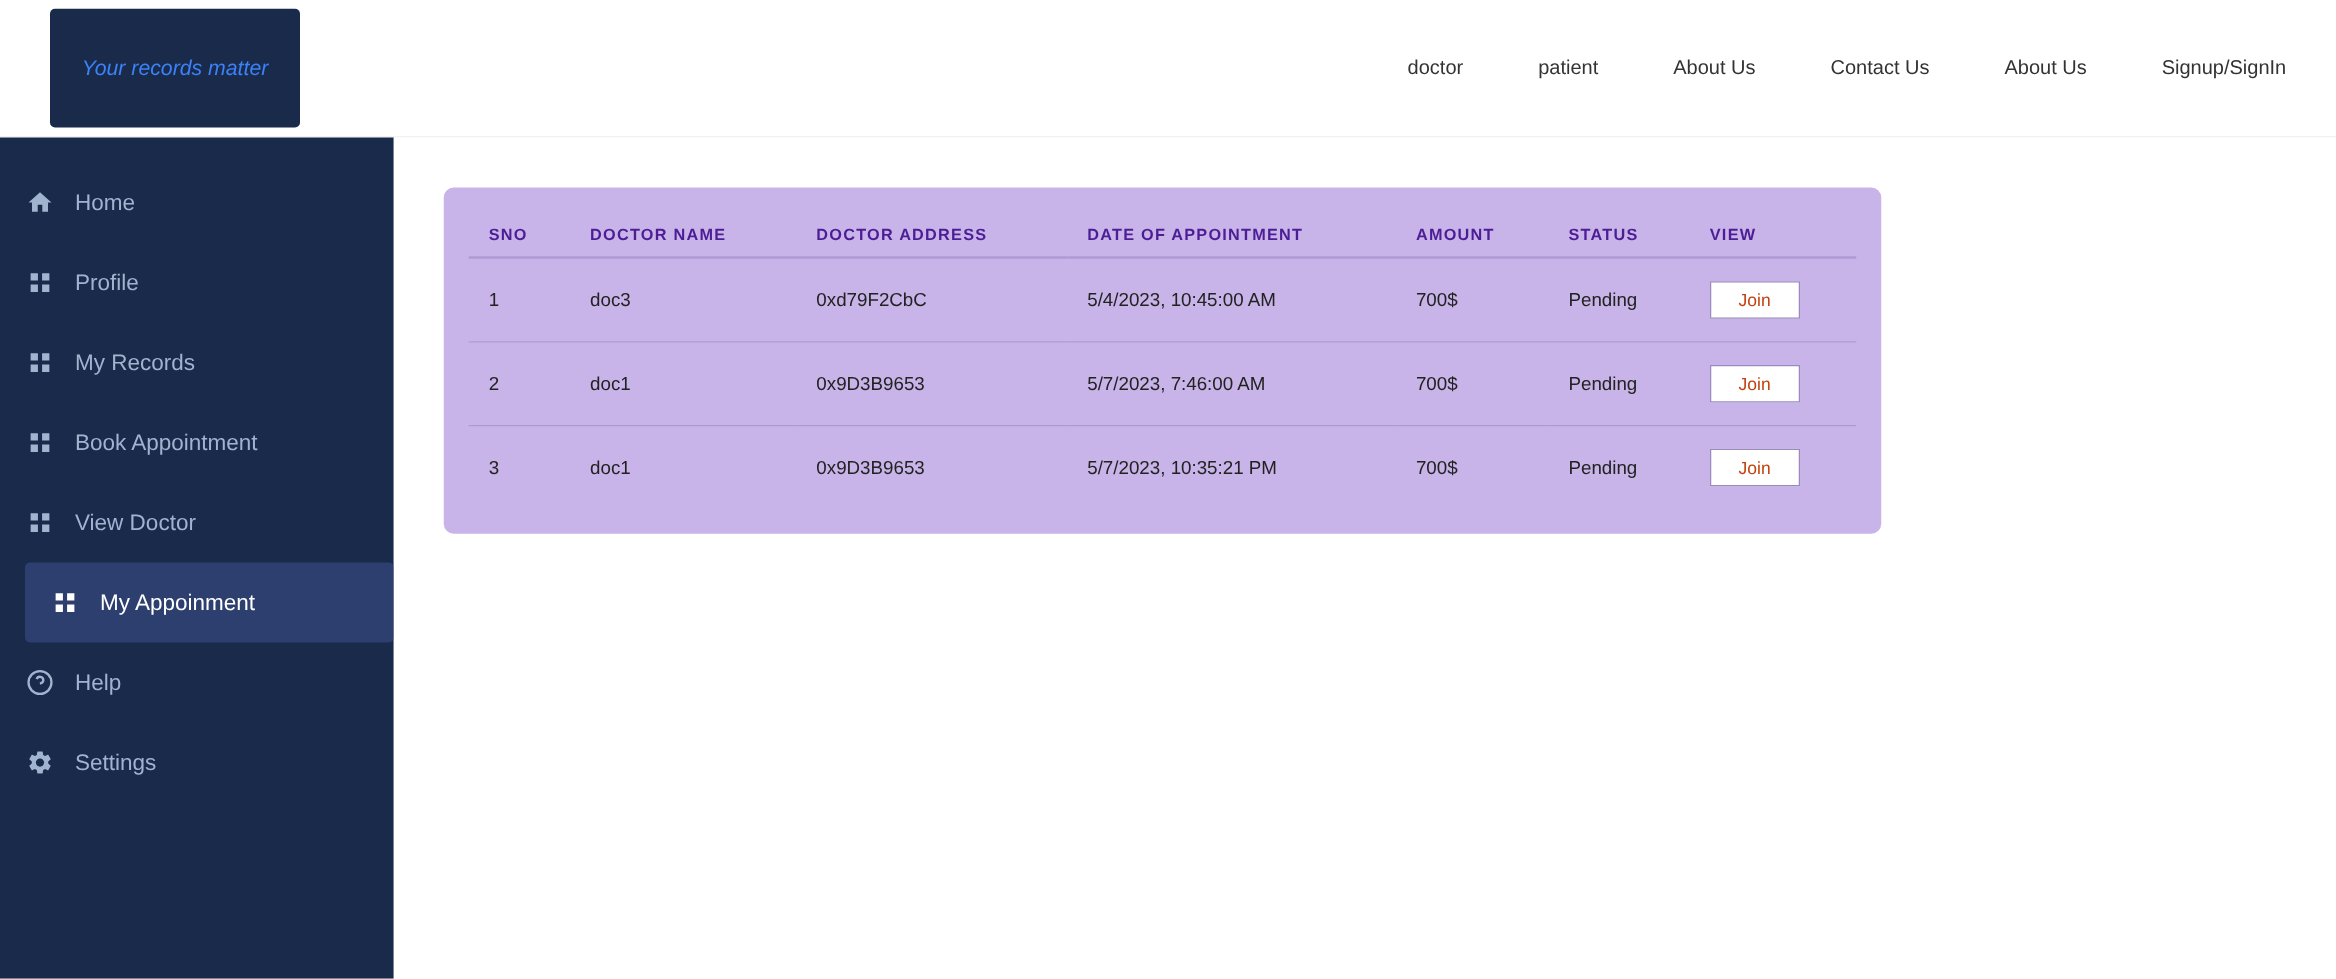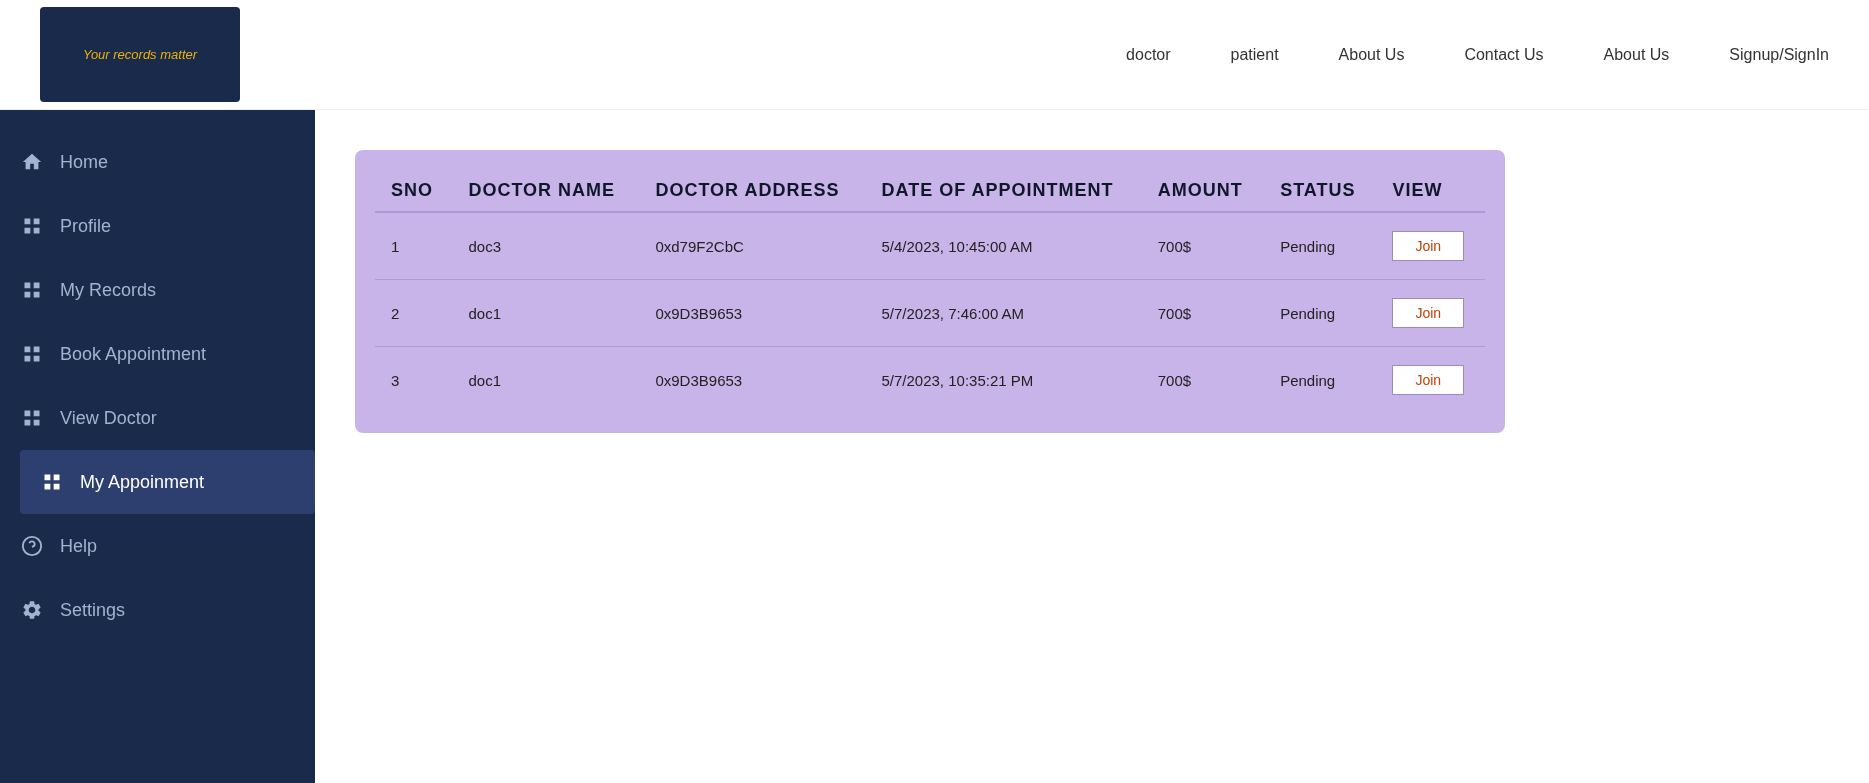--- a/index.html
+++ b/index.html
@@ -28,22 +28,22 @@
     .logo-title {
       color: #fff;
       font-size: 28px;
       font-weight: bold;
       letter-spacing: 1px;
     }
     .logo-title span {
       color: #4dd9c0;
     }
     .logo-subtitle {
-      color: #eab308;
-      font-size: 13px;
+      color: #3b82f6;
+      font-size: 17px;
       font-style: italic;
     }
     .logo-icon {
       color: #4dd9c0;
       font-size: 30px;
       margin-left: 6px;
     }
     .logo-row {
       display: flex;
       align-items: center;
@@ -112,22 +112,22 @@
       background: #c8b4e8;
       border-radius: 8px;
       padding: 20px;
       max-width: 1150px;
     }
     table {
       width: 100%;
       border-collapse: collapse;
     }
     thead th {
-      color: #0f172a;
-      font-size: 18px;
+      color: #4c1d95;
+      font-size: 13px;
       font-weight: 700;
       letter-spacing: 1px;
       text-align: left;
       padding: 10px 16px;
       border-bottom: 2px solid #b09ad4;
     }
     tbody tr {
       border-bottom: 1px solid #b09ad4;
     }
     tbody tr:last-child {

